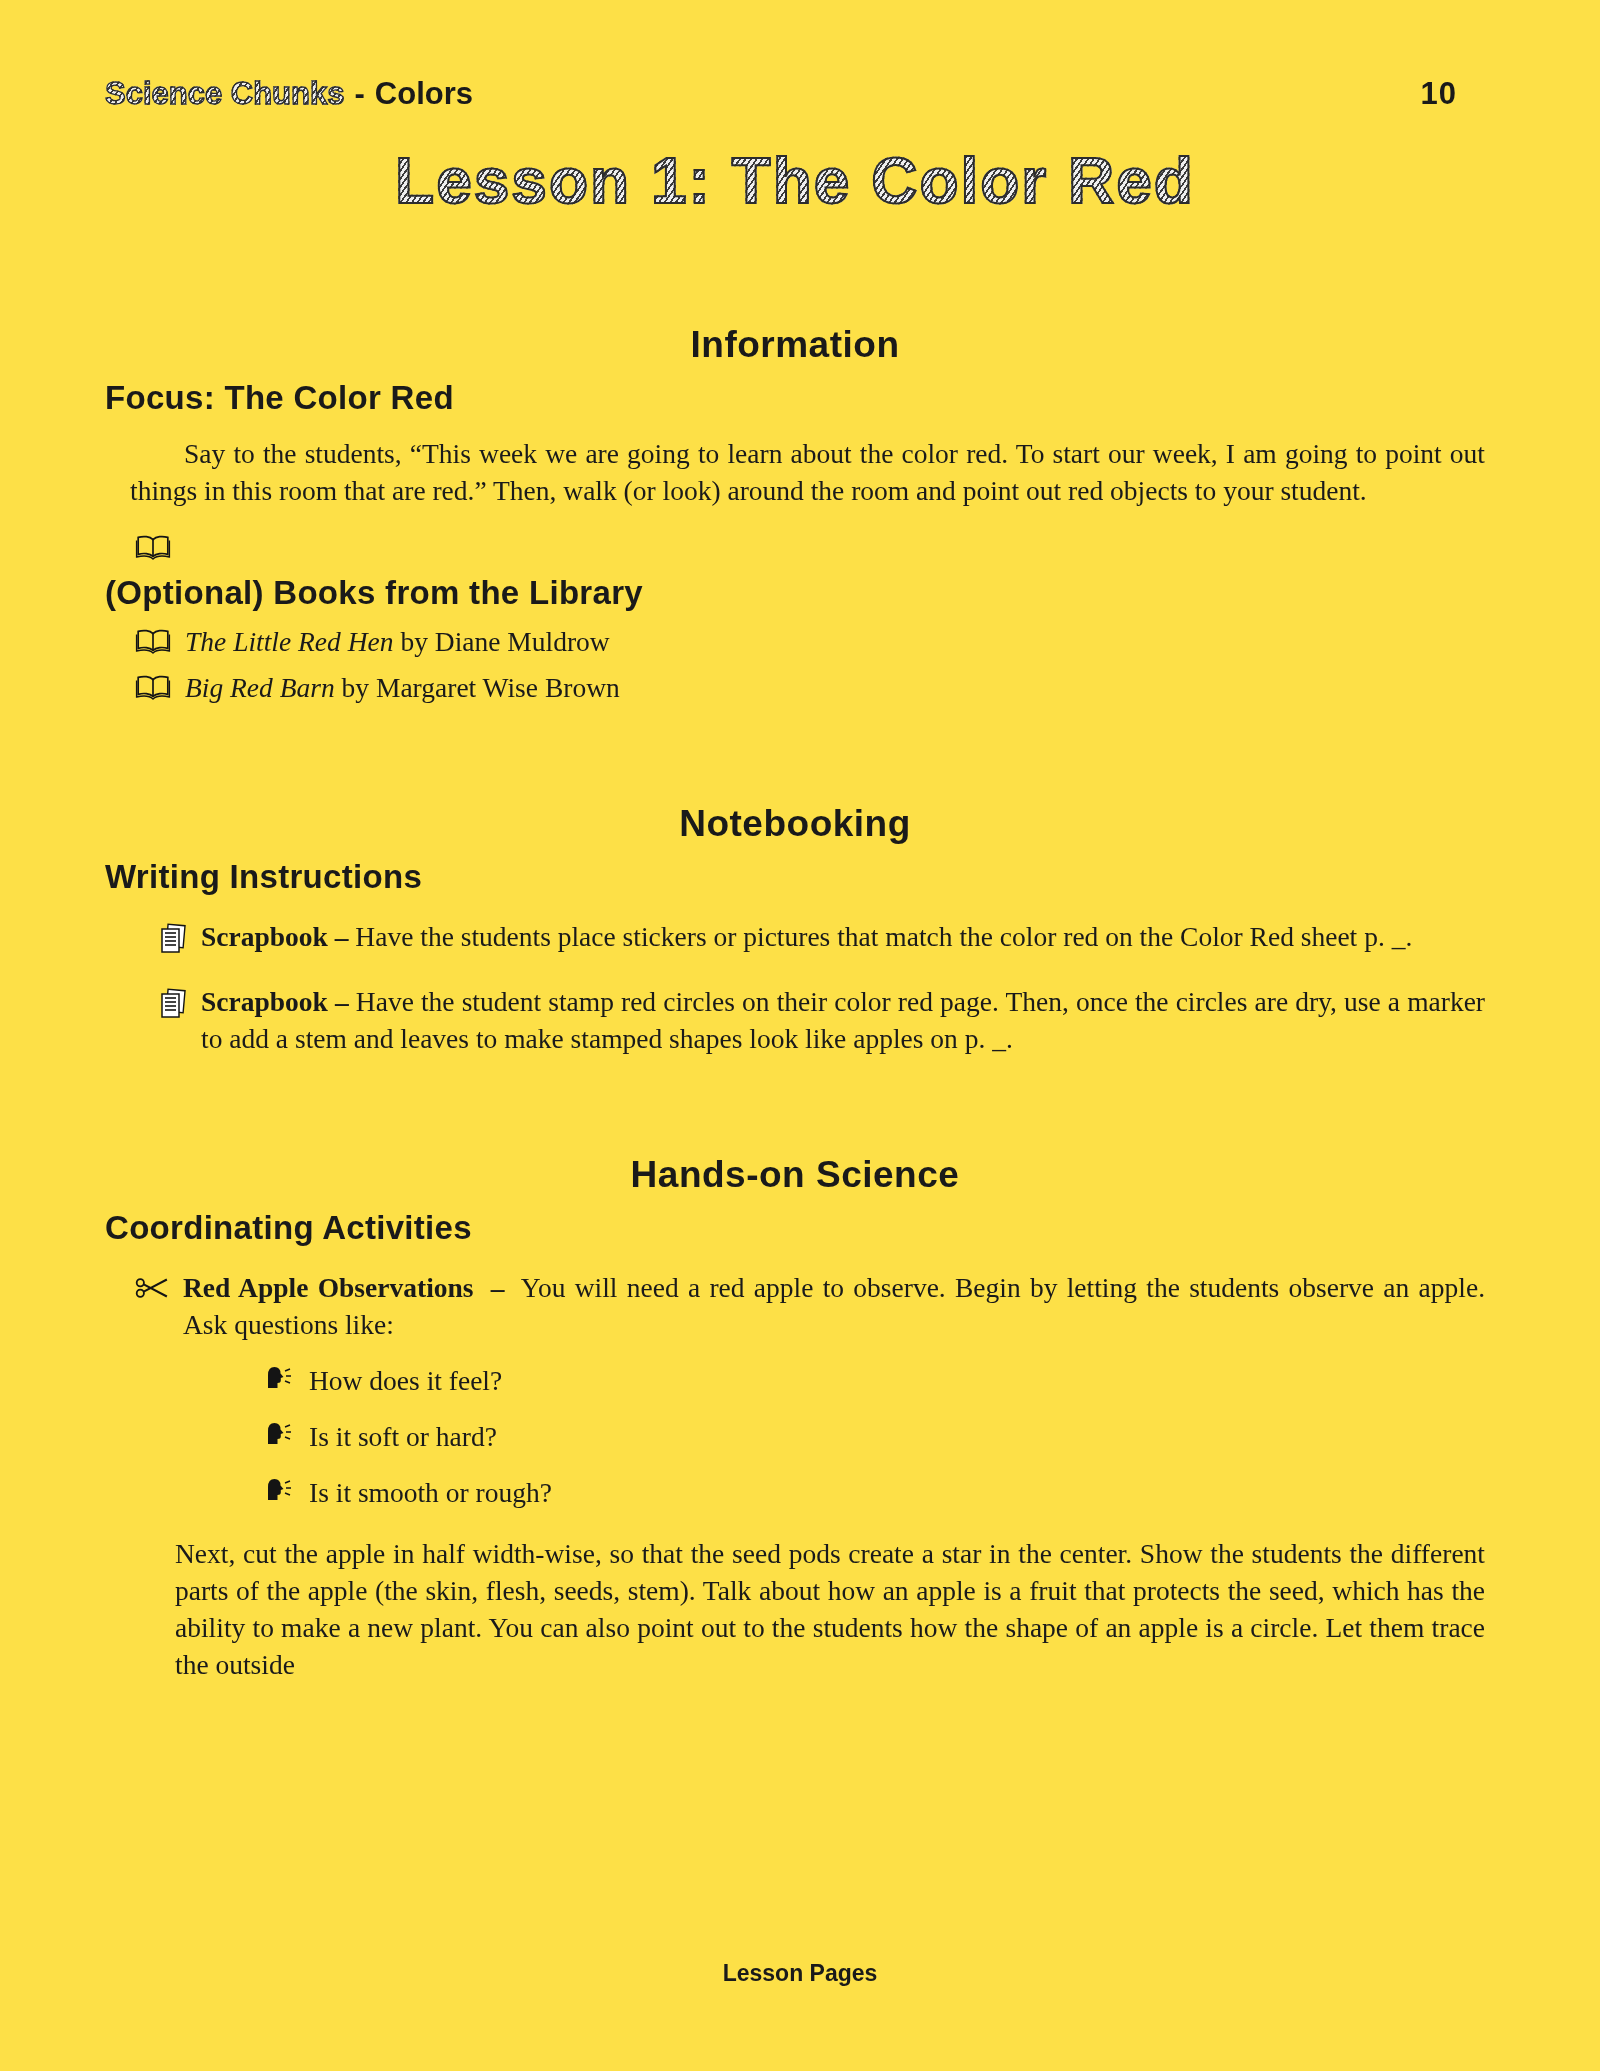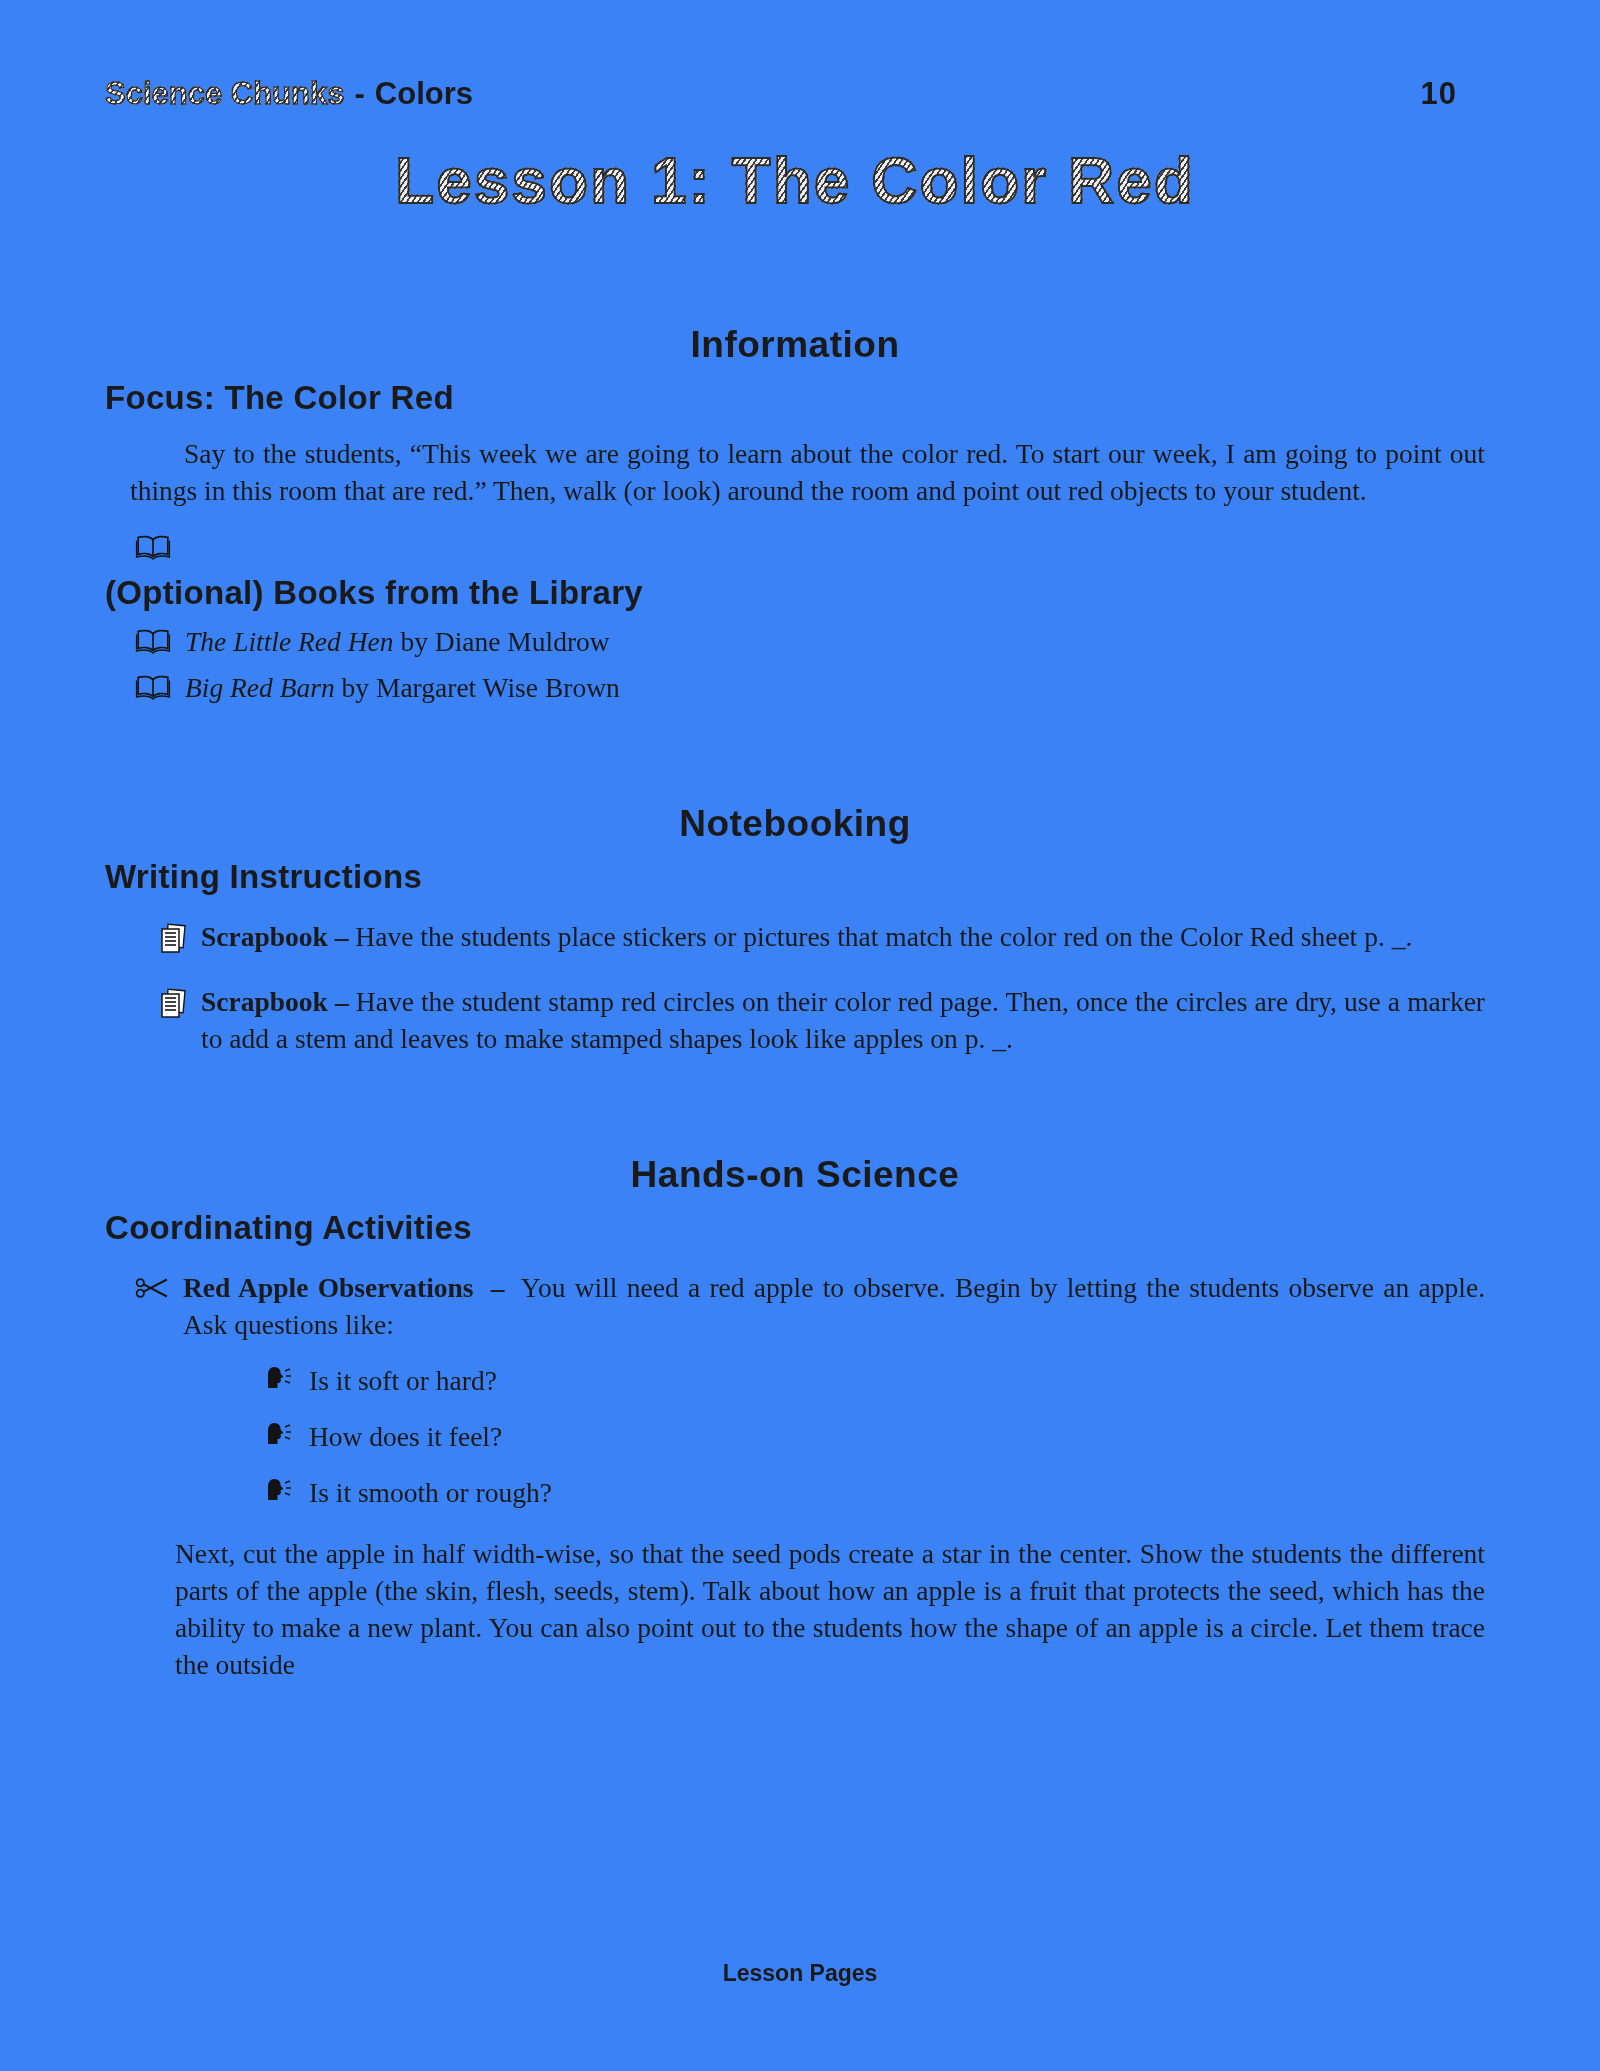--- a/index.html
+++ b/index.html
@@ -1,21 +1,21 @@
 <!DOCTYPE html>
 <html><head>
 <meta charset="utf-8">
 <style>
   html, body { margin: 0; padding: 0; background: #ffffff; }
   .page {
     width: 1600px;
     height: 2071px;
     box-sizing: border-box;
     position: relative;
-    background: #3b82f6;
+    background: #fde047;
     color: #1a1a1a;
     padding: 76px 115px 0 105px;
     font-family: "Liberation Serif", serif;
     overflow: hidden;
   }
 
   
   .header {
     display: flex;
     justify-content: space-between;
@@ -252,33 +252,33 @@
 
   <div class="bullet q-bullet">
     <span class="icon">
       <svg width="28" height="24" viewBox="0 0 28 24">
         <path d="M3 23 L3 10 Q3 2 9.5 2 Q15.5 2 15.5 8.5 L18.5 12 L15.8 13 L15.8 15.5 Q15.8 18 12.5 18 L12.5 23 Z" fill="#141414"></path>
         <line x1="20" y1="6" x2="25" y2="4" stroke="#141414" stroke-width="1.5"></line>
         <line x1="21" y1="11" x2="26" y2="11" stroke="#141414" stroke-width="1.5"></line>
         <line x1="20" y1="16" x2="25" y2="18" stroke="#141414" stroke-width="1.5"></line>
       </svg>
     </span>
-    <p class="bullet-text">Is it soft or hard?</p>
+    <p class="bullet-text">How does it feel?</p>
   </div>
 
   <div class="bullet q-bullet">
     <span class="icon">
       <svg width="28" height="24" viewBox="0 0 28 24">
         <path d="M3 23 L3 10 Q3 2 9.5 2 Q15.5 2 15.5 8.5 L18.5 12 L15.8 13 L15.8 15.5 Q15.8 18 12.5 18 L12.5 23 Z" fill="#141414"></path>
         <line x1="20" y1="6" x2="25" y2="4" stroke="#141414" stroke-width="1.5"></line>
         <line x1="21" y1="11" x2="26" y2="11" stroke="#141414" stroke-width="1.5"></line>
         <line x1="20" y1="16" x2="25" y2="18" stroke="#141414" stroke-width="1.5"></line>
       </svg>
     </span>
-    <p class="bullet-text">How does it feel?</p>
+    <p class="bullet-text">Is it soft or hard?</p>
   </div>
 
   <div class="bullet q-bullet">
     <span class="icon">
       <svg width="28" height="24" viewBox="0 0 28 24">
         <path d="M3 23 L3 10 Q3 2 9.5 2 Q15.5 2 15.5 8.5 L18.5 12 L15.8 13 L15.8 15.5 Q15.8 18 12.5 18 L12.5 23 Z" fill="#141414"></path>
         <line x1="20" y1="6" x2="25" y2="4" stroke="#141414" stroke-width="1.5"></line>
         <line x1="21" y1="11" x2="26" y2="11" stroke="#141414" stroke-width="1.5"></line>
         <line x1="20" y1="16" x2="25" y2="18" stroke="#141414" stroke-width="1.5"></line>
       </svg>

